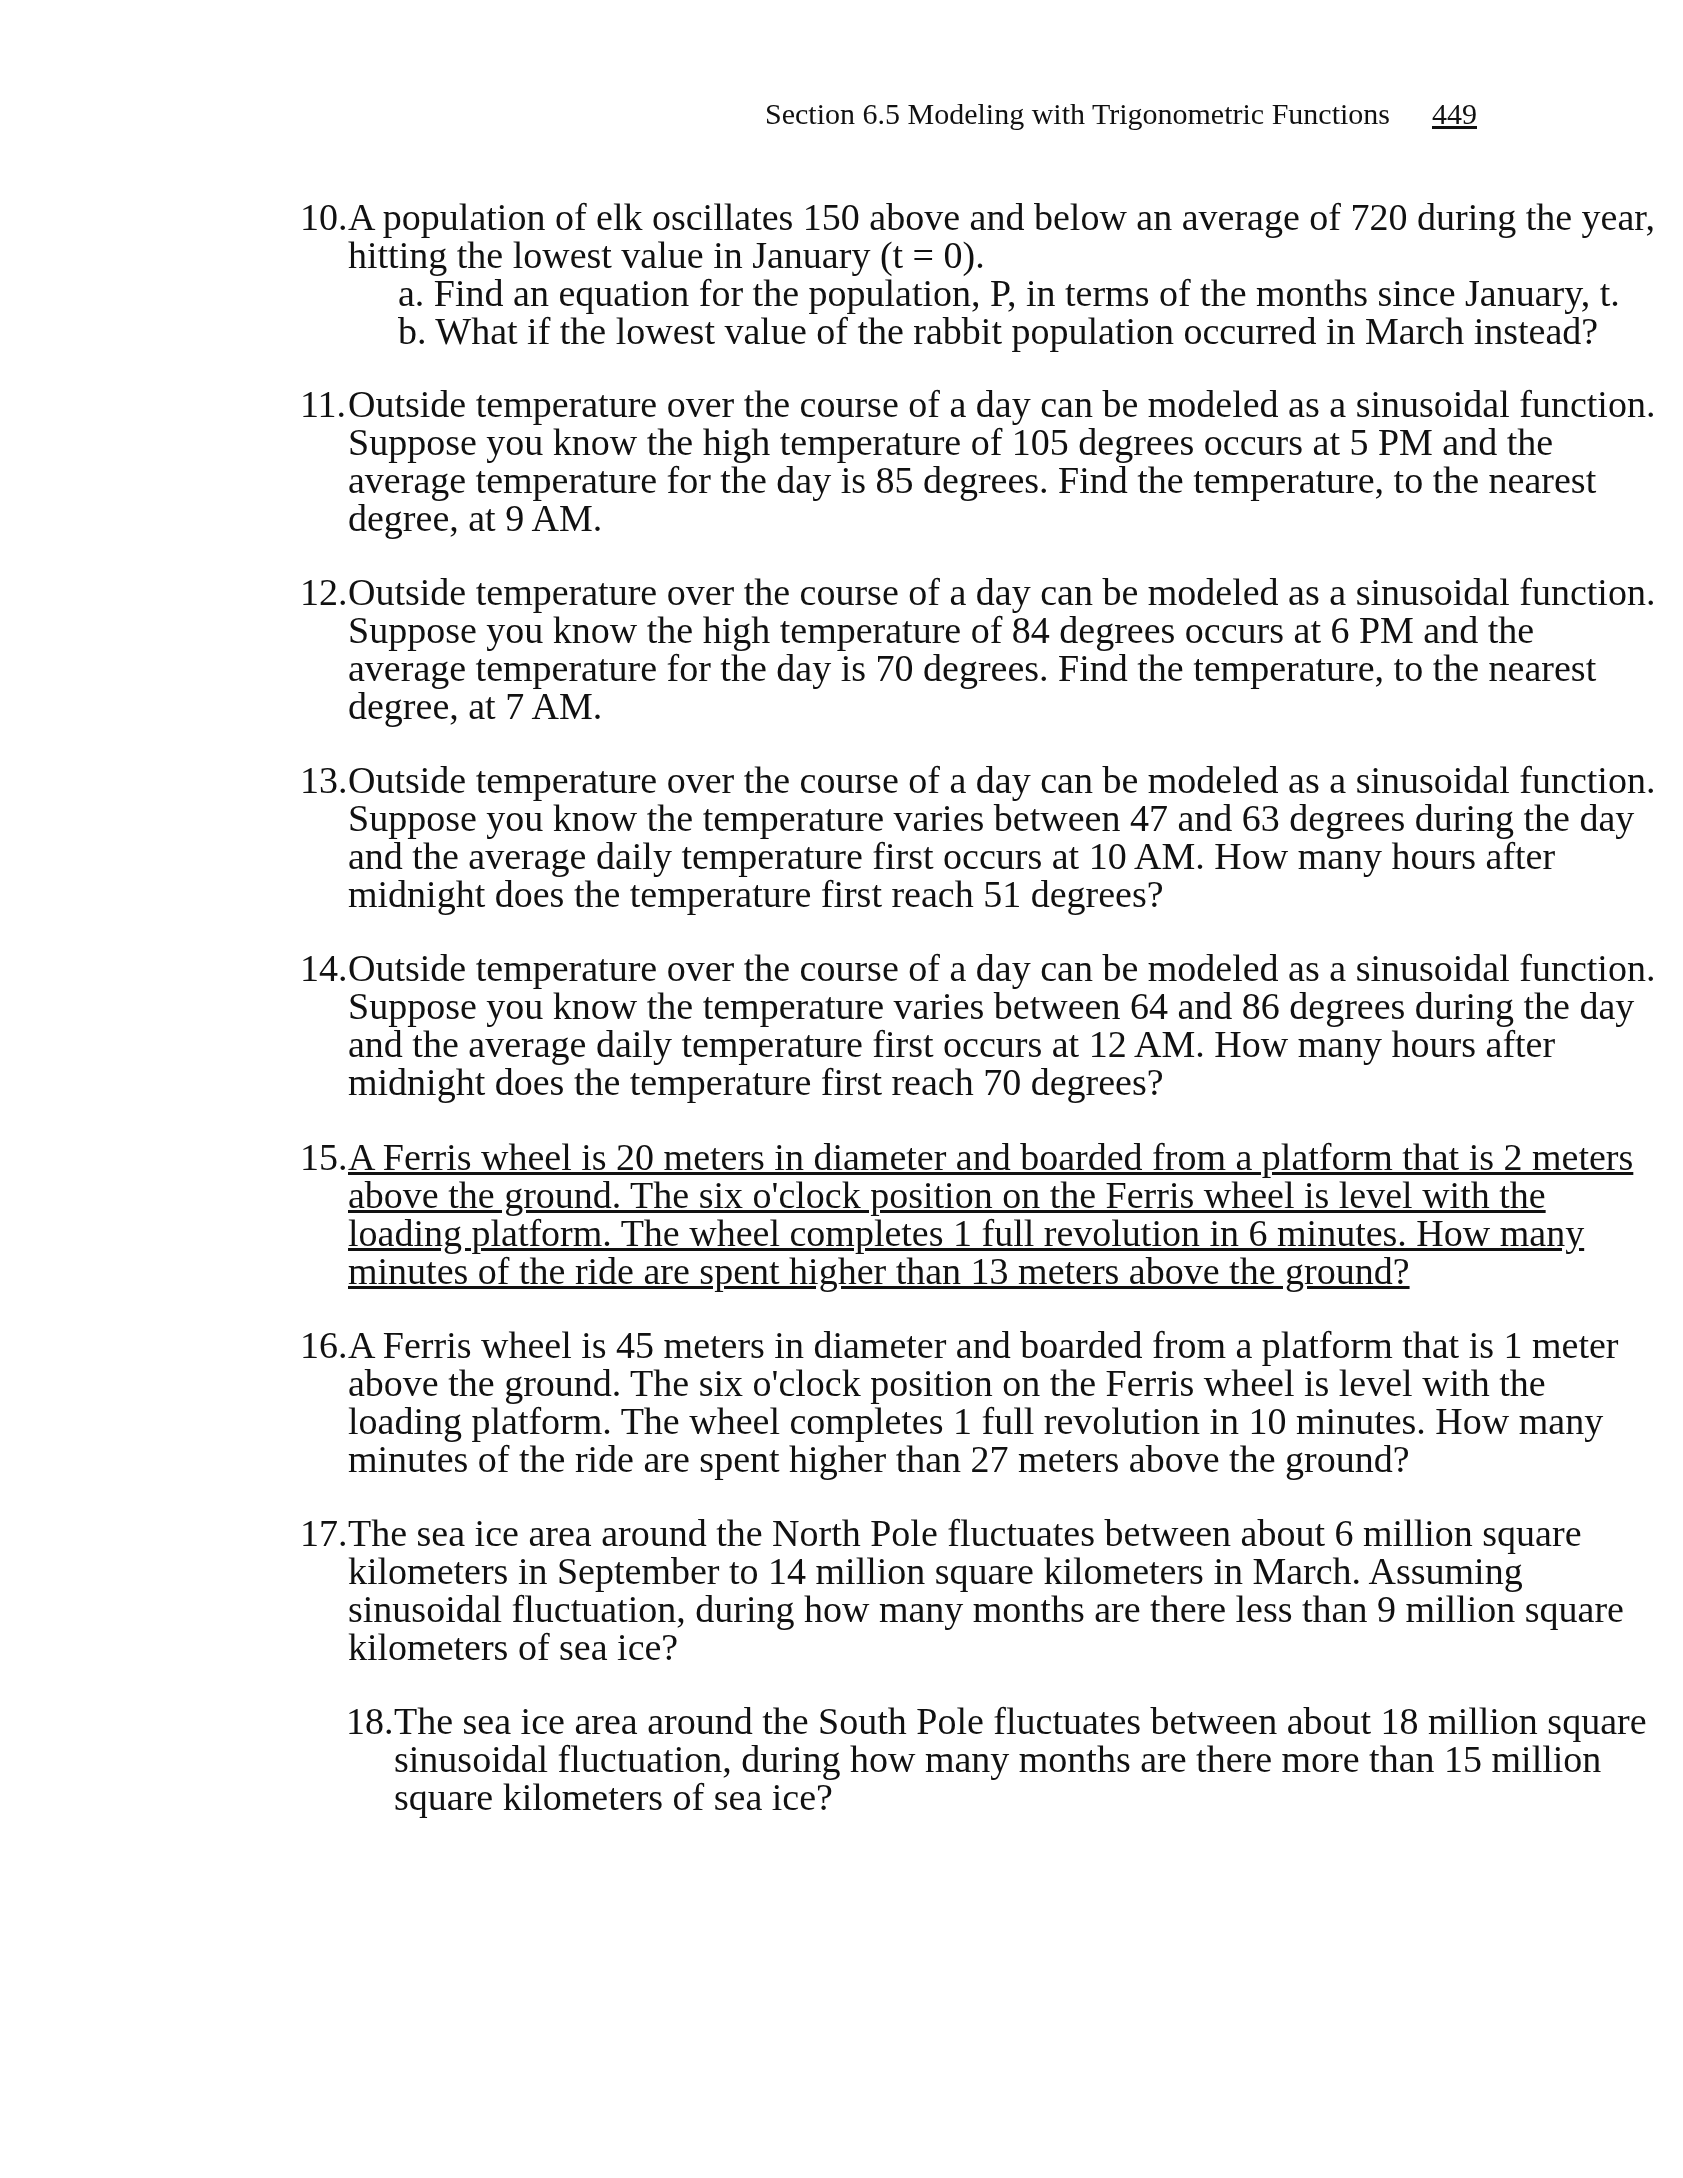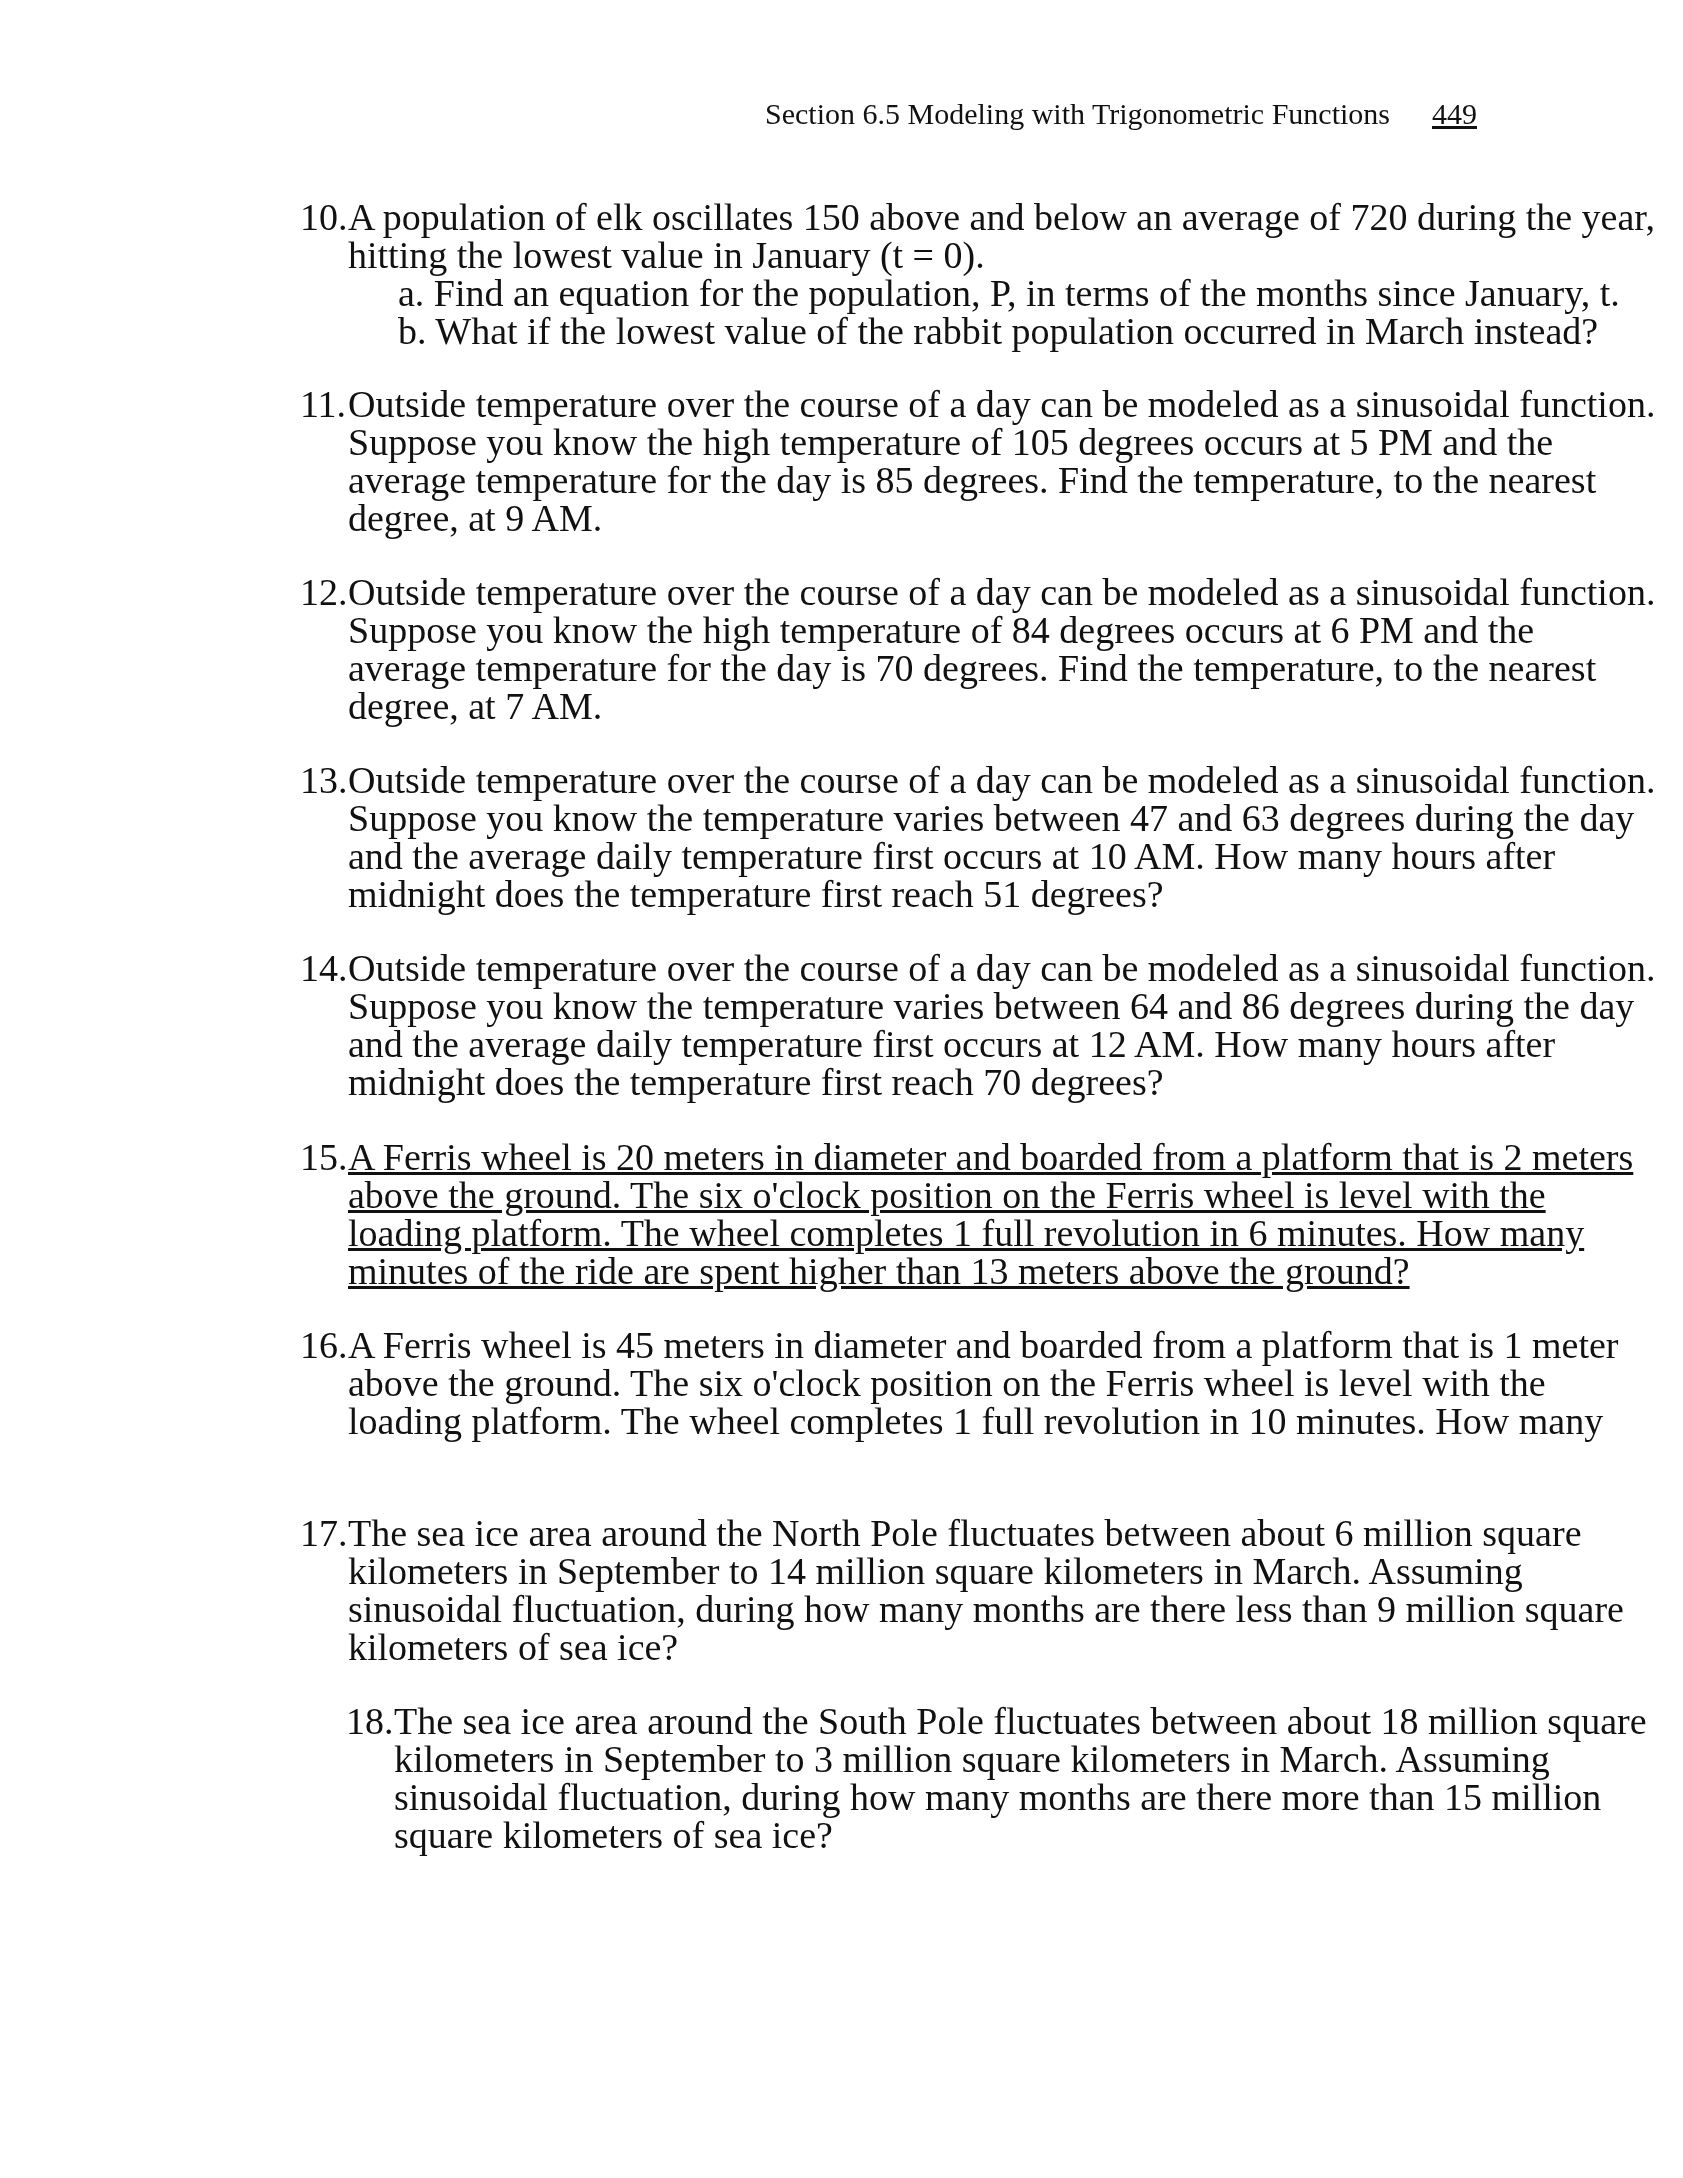--- a/index.html
+++ b/index.html
@@ -79,35 +79,35 @@
     <span class="line">minutes of the ride are spent higher than 13 meters above the ground?</span>
   </div>
 </div>
 
 <div class="problem" style="top:1326px;">
   <span class="num">16.</span>
   <div class="body">
     <span class="line">A Ferris wheel is 45 meters in diameter and boarded from a platform that is 1 meter</span>
     <span class="line">above the ground. The six o'clock position on the Ferris wheel is level with the</span>
     <span class="line">loading platform. The wheel completes 1 full revolution in 10 minutes. How many</span>
+    <span class="line">minutes of the ride are spent higher than 27 meters above the ground?</span>
   </div>
 </div>
 
 <div class="problem" style="top:1514px;">
   <span class="num">17.</span>
   <div class="body">
     <span class="line">The sea ice area around the North Pole fluctuates between about 6 million square</span>
     <span class="line">kilometers in September to 14 million square kilometers in March.  Assuming</span>
     <span class="line">sinusoidal fluctuation, during how many months are there less than 9 million square</span>
     <span class="line">kilometers of sea ice?</span>
   </div>
 </div>
 
 <div class="problem" style="top:1702px;margin-left:46px;">
   <span class="num">18.</span>
   <div class="body">
     <span class="line">The sea ice area around the South Pole fluctuates between about 18 million square</span>
-    <span class="line">kilometers in September to 3 million square kilometers in March.  Assuming</span>
     <span class="line">sinusoidal fluctuation, during how many months are there more than 15 million</span>
     <span class="line">square kilometers of sea ice?</span>
   </div>
 </div>
 
 
 </body></html>

